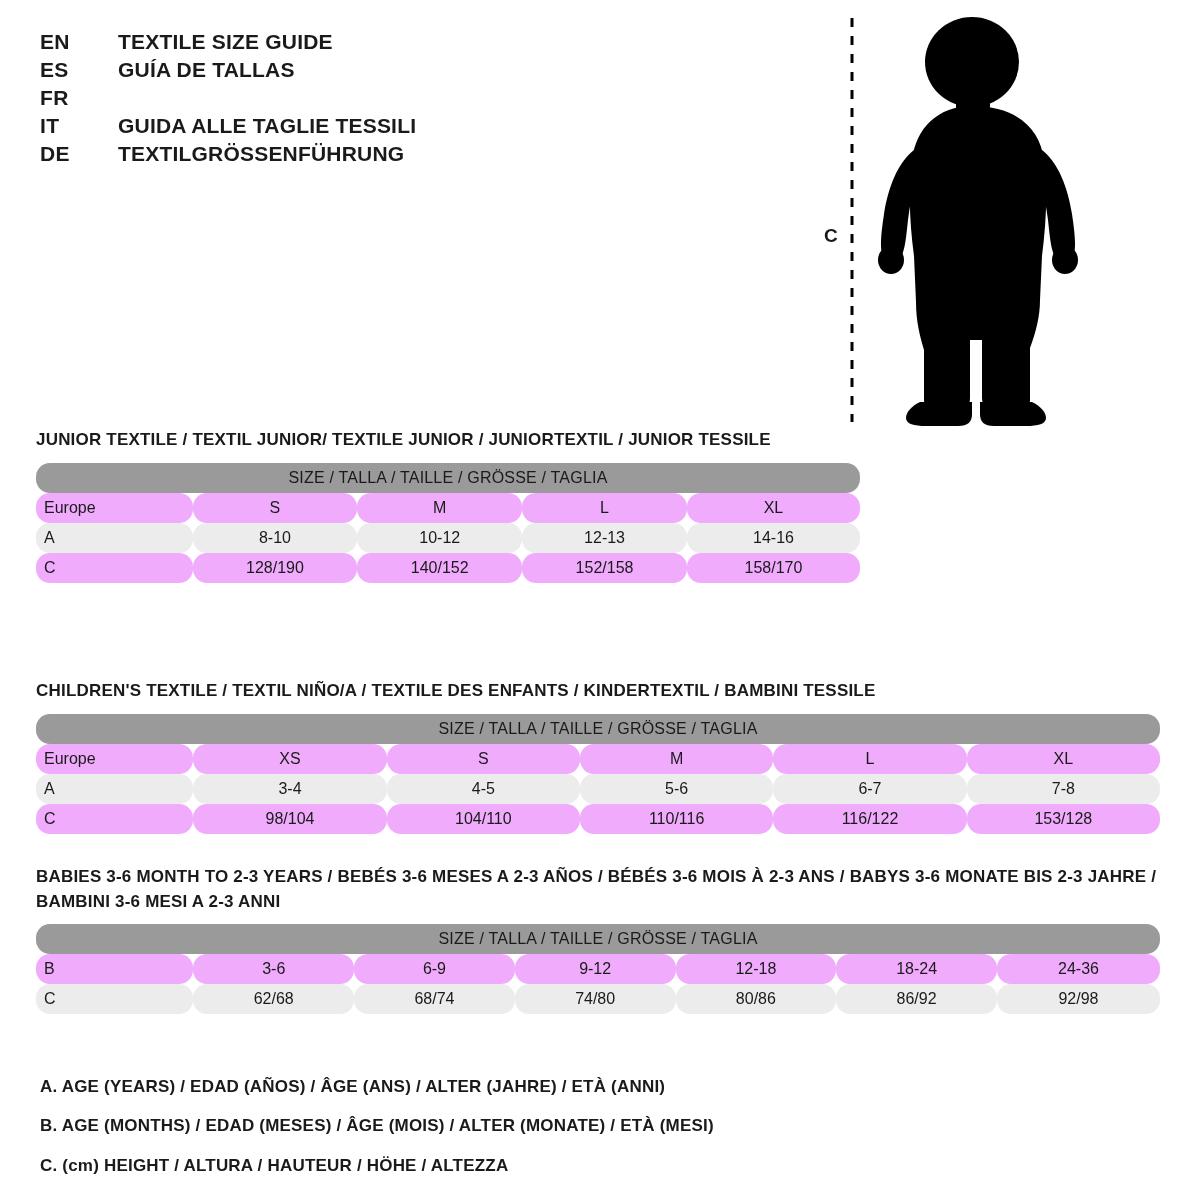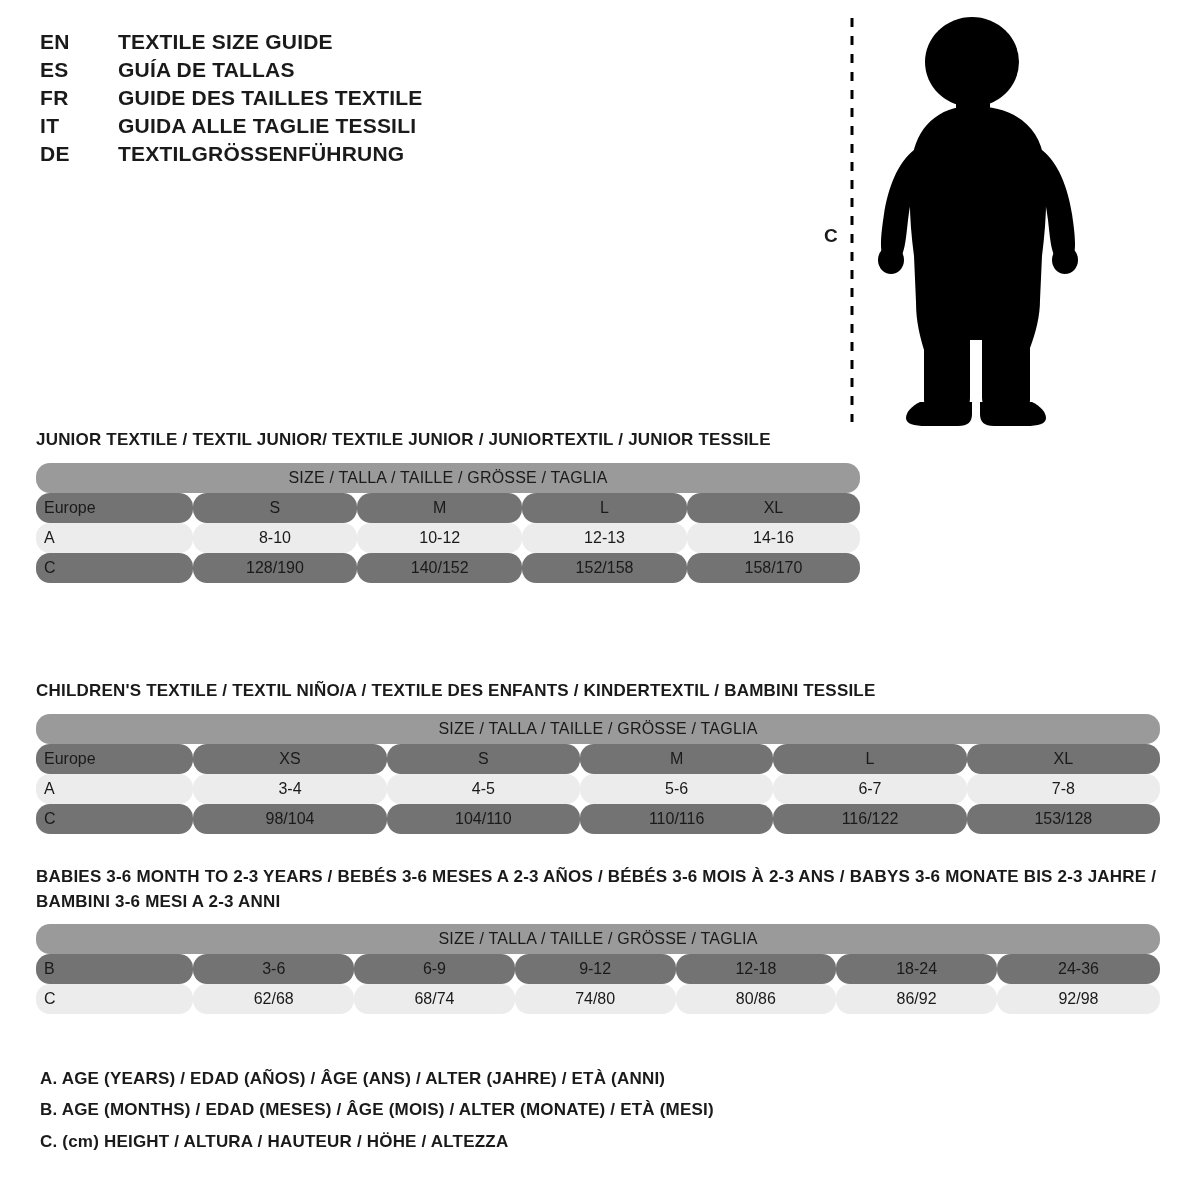--- a/index.html
+++ b/index.html
@@ -89,21 +89,21 @@
   .band-row td {
     background: #9a9a9a;
     color: #ffffff;
     font-weight: 700;
     text-align: left;
     padding-left: 8px;
     font-size: 16px;
     letter-spacing: 0.2px;
     height: 28px;
   }
-  .row-white td { background: #737373; }
+  .row-white td { background: #f0abfc; }
   .row-grey td  { background: #ececec; }
   .col-label {
     text-align: left !important;
     padding-left: 8px !important;
     font-weight: 400;
   }
   .hdr-row td { font-weight: 400; }
 
   
   .block { position: absolute; left: 36px; }
@@ -120,39 +120,39 @@
     top: 1063px;
     width: 1100px;
   }
   .legend-line {
     font-size: 17px;
     font-weight: 700;
     letter-spacing: 0.2px;
     color: #1a1a1a;
     line-height: 1.85;
     white-space: nowrap;
+    margin-top: 8px;
   }
 </style>
 </head>
 <body>
 
 <div class="page">
 
   <div class="title-block">
     <div class="title-row">
       <span class="title-lang">EN</span>
       <span class="title-text">TEXTILE SIZE GUIDE</span>
     </div>
     <div class="title-row">
       <span class="title-lang">ES</span>
       <span class="title-text">GUÍA DE TALLAS</span>
     </div>
     <div class="title-row">
       <span class="title-lang">FR</span>
-      <span class="title-text">GUIDE DES TAILLES TEXTILE</span>
     </div>
     <div class="title-row">
       <span class="title-lang">IT</span>
       <span class="title-text">GUIDA ALLE TAGLIE TESSILI</span>
     </div>
     <div class="title-row">
       <span class="title-lang">DE</span>
       <span class="title-text">TEXTILGRÖSSENFÜHRUNG</span>
     </div>
   </div>

